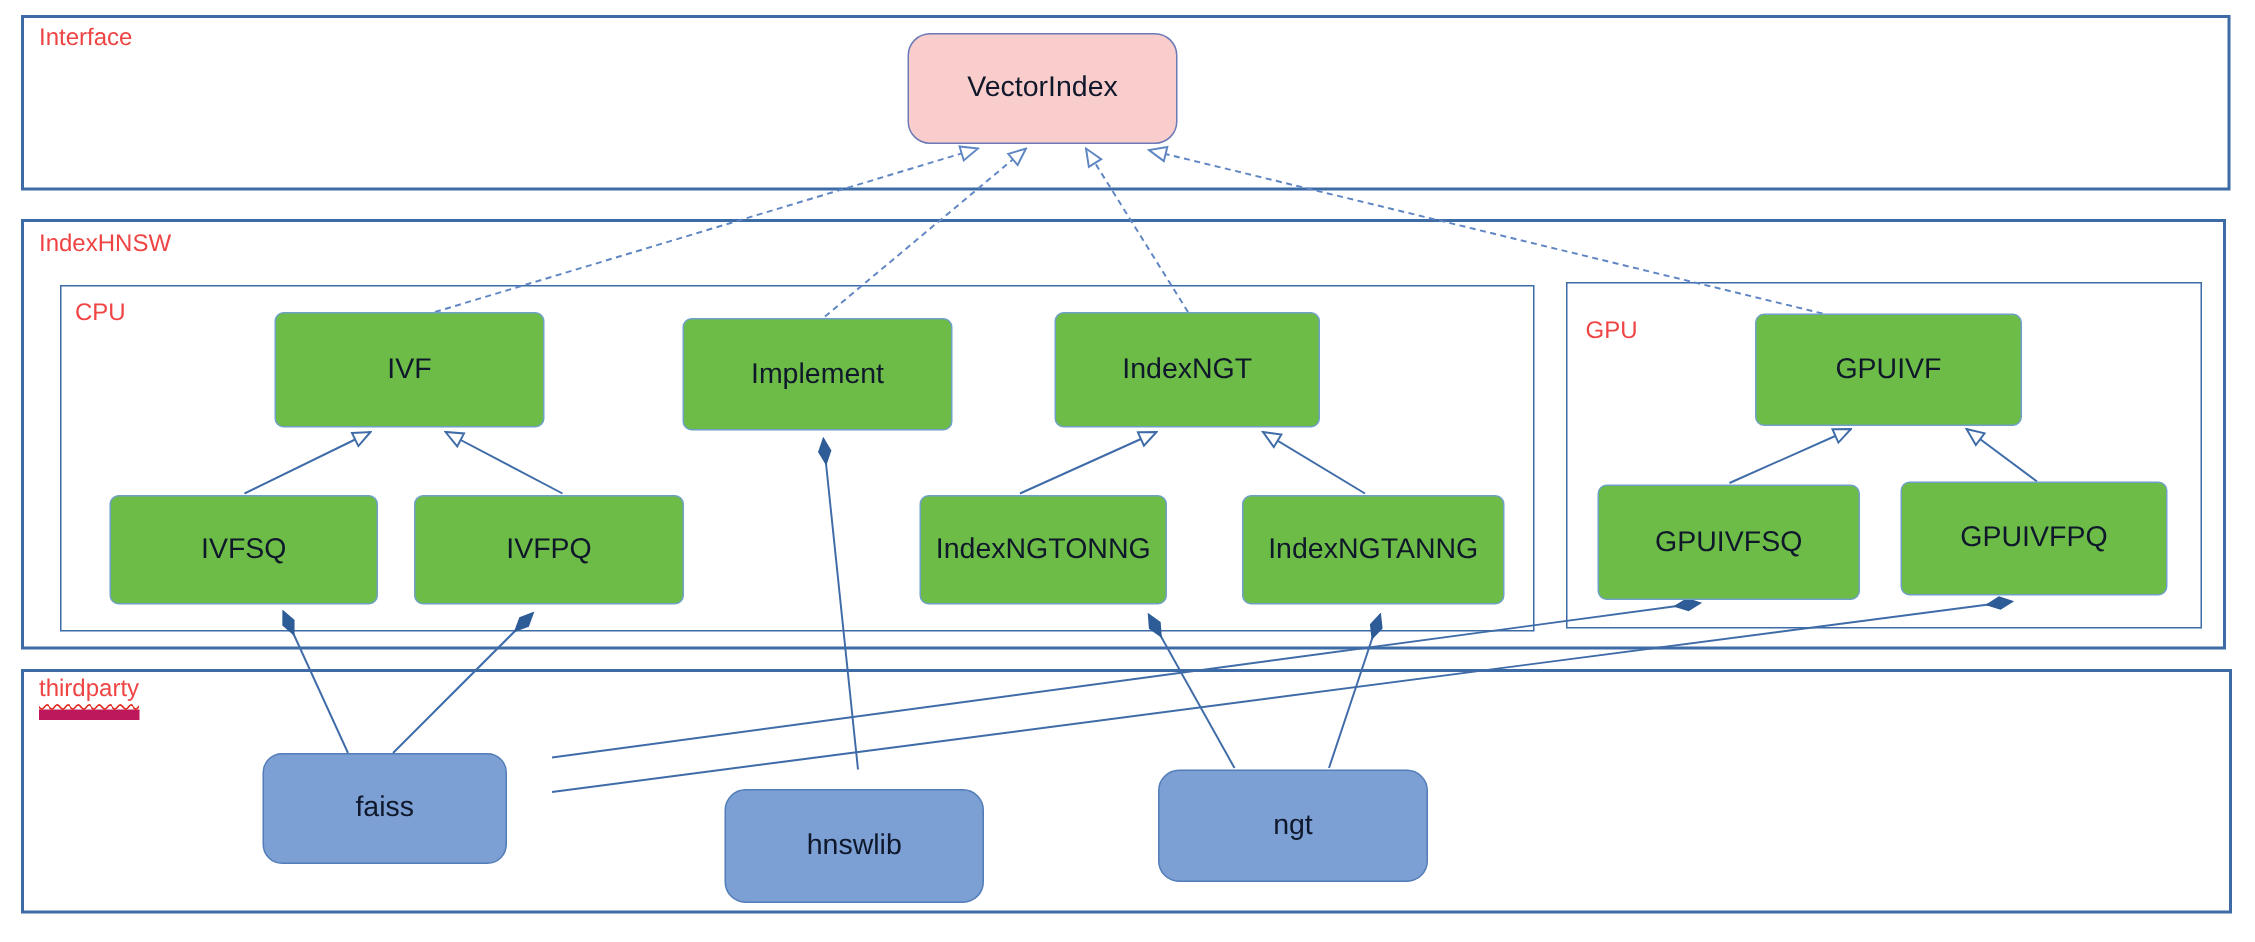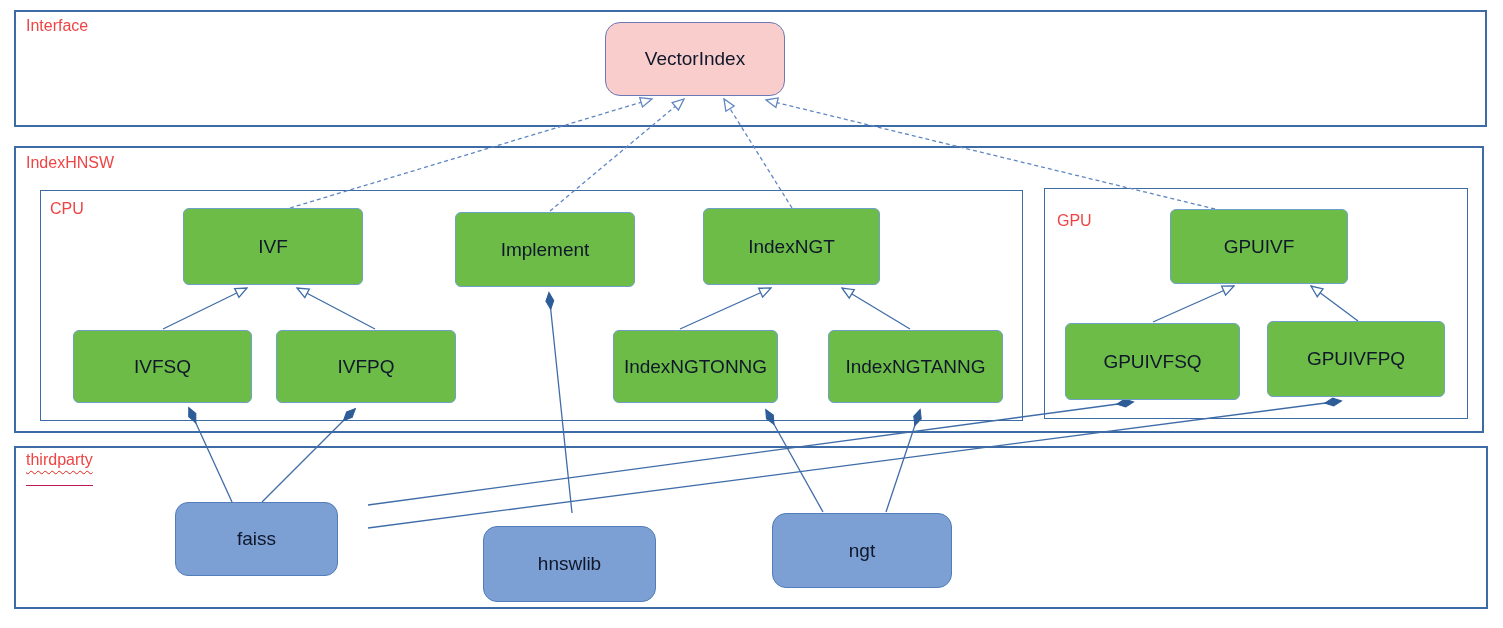--- a/index.html
+++ b/index.html
@@ -34,25 +34,25 @@
   .container.inner { border-width: 1.5px; }
   .clabel {
     position: absolute;
     z-index: 3;
     font-family: "Liberation Sans", sans-serif;
     font-size: 16px;
     color: #ef4444;
     white-space: nowrap;
   }
   .clabel .underlined {
-    border-bottom: 1px solid #be185d;
+    border-bottom: 7px solid #be185d;
     text-decoration: underline wavy var(--squiggle) 1px;
     text-decoration-skip-ink: none;
     text-underline-offset: 5px;
-    padding-bottom: 17px;
+    padding-bottom: 5px;
   }
   .edge-layer {
     position: absolute;
     left: 0; top: 0;
     width: 1503px; height: 628px;
     z-index: 1;
     pointer-events: none;
   }
   .edge-layer line.s { stroke: var(--line); stroke-width: 1.3; fill: none; }
   .edge-layer line.d { stroke: var(--dashed-line); stroke-width: 1.3; stroke-dasharray: 4 3; fill: none; }

